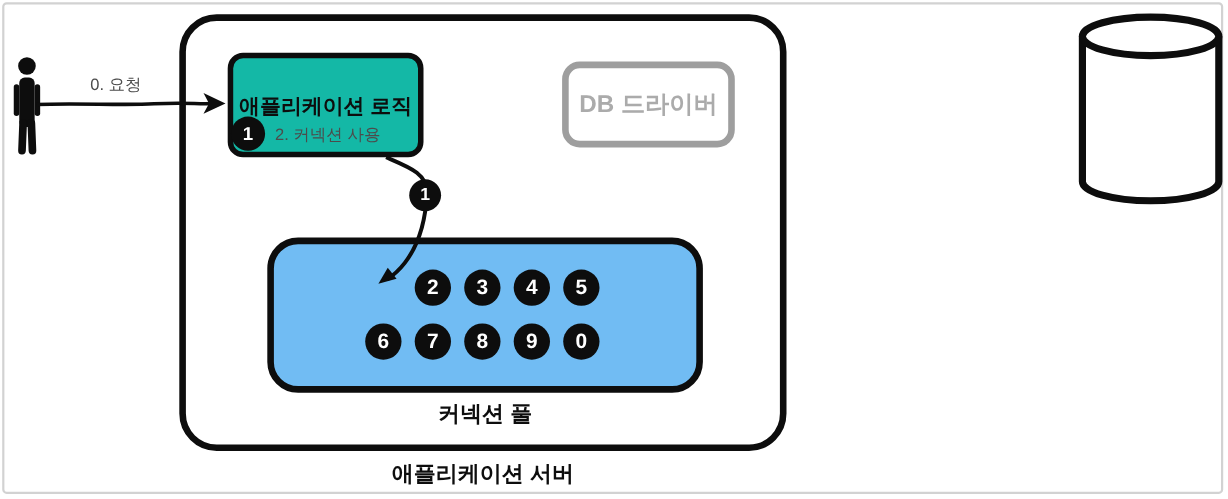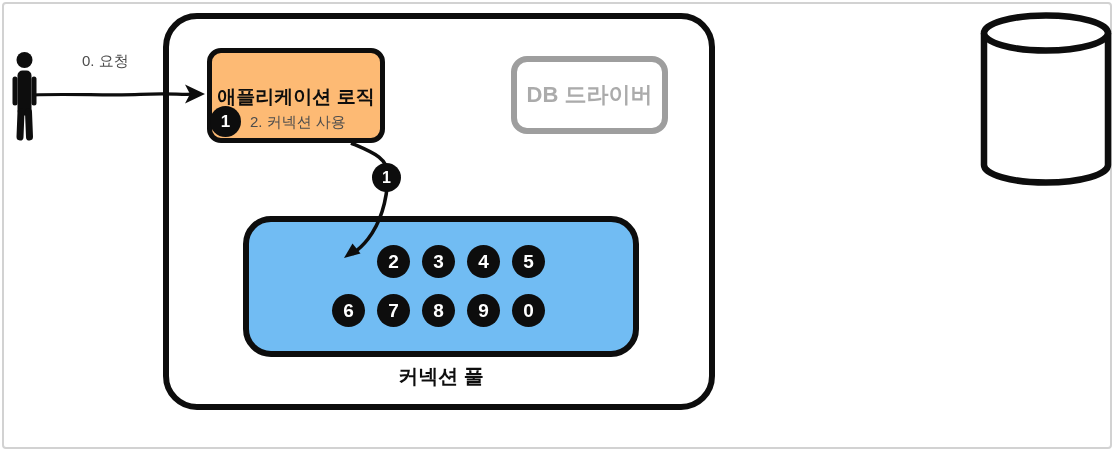--- a/index.html
+++ b/index.html
@@ -12,21 +12,21 @@
     position:absolute; left:2px; top:2px; right:4px; bottom:5px;
     border:2px solid #d2d2d2; border-radius:4px; pointer-events:none;
   }
   
   .server-box {
     position:absolute; left:163px; top:13px; width:552px; height:397px;
     border:6px solid #0d0d0d; border-radius:34px; background:#fff; z-index:1;
   }
   .logic-box {
     position:absolute; left:207px; top:48px; width:178px; height:95px;
-    border:5px solid #0d0d0d; border-radius:14px; background:#fdba74; z-index:2;
+    border:5px solid #0d0d0d; border-radius:14px; background:#14b8a6; z-index:2;
   }
   .logic-title {
     position:absolute; left:0; top:31px; width:100%; text-align:center;
     font-size:19px; font-weight:bold; color:#0d0d0d; white-space:nowrap;
   }
   .driver-box {
     position:absolute; left:511px; top:56px; width:157px; height:78px;
     border:6px solid #9e9e9e; border-radius:16px; background:#fff; z-index:2;
     display:flex; align-items:center; justify-content:center;text-align:center;
   }
@@ -46,41 +46,42 @@
   }
   .server-title {
     position:absolute; left:163px; top:417px; width:552px; text-align:center;
     font-size:20px; font-weight:bold; color:#0d0d0d; z-index:2;
   }
   .db-title {
     position:absolute; left:984px; top:85px; width:124px; text-align:center;
     font-size:20px; font-weight:bold; color:#0d0d0d; z-index:3;
   }
   .step-label { position:absolute; font-size:15px; color:#4c4c4c; white-space:nowrap; z-index:4; }
-  .lbl-request { left:82px; top:52px; }
+  .lbl-request { left:82px; top:68px; }
   .lbl-use { left:250px; top:113px; }
   .lbl-return { left:414px; top:169px; }
   .badge {
     position:absolute; border-radius:50%; background:#0d0d0d; color:#fff;
     font-weight:bold; display:flex; align-items:center; justify-content:center; z-index:5;
   }
   .badge-logic { left:210px; top:106px; width:31px; height:31px; font-size:17px; }
   .badge-return { left:372px; top:163px; width:29px; height:29px; font-size:16px; }
   
   svg.overlay {
     position:absolute; left:0; top:0; width:1116px; height:454px;
     z-index:4; pointer-events:none;
   }
 </style>
 </head>
 <body>
 
 <div class="canvas">
 
   <div class="server-box"></div>
+  <div class="server-title">애플리케이션 서버</div>
 
   <div class="logic-box">
     <div class="logic-title">애플리케이션 로직</div>
   </div>
   <div class="badge badge-logic">1</div>
   <div class="step-label lbl-use">2. 커넥션 사용</div>
 
   <div class="driver-box">
     <div class="driver-title">DB 드라이버</div>
   </div>

